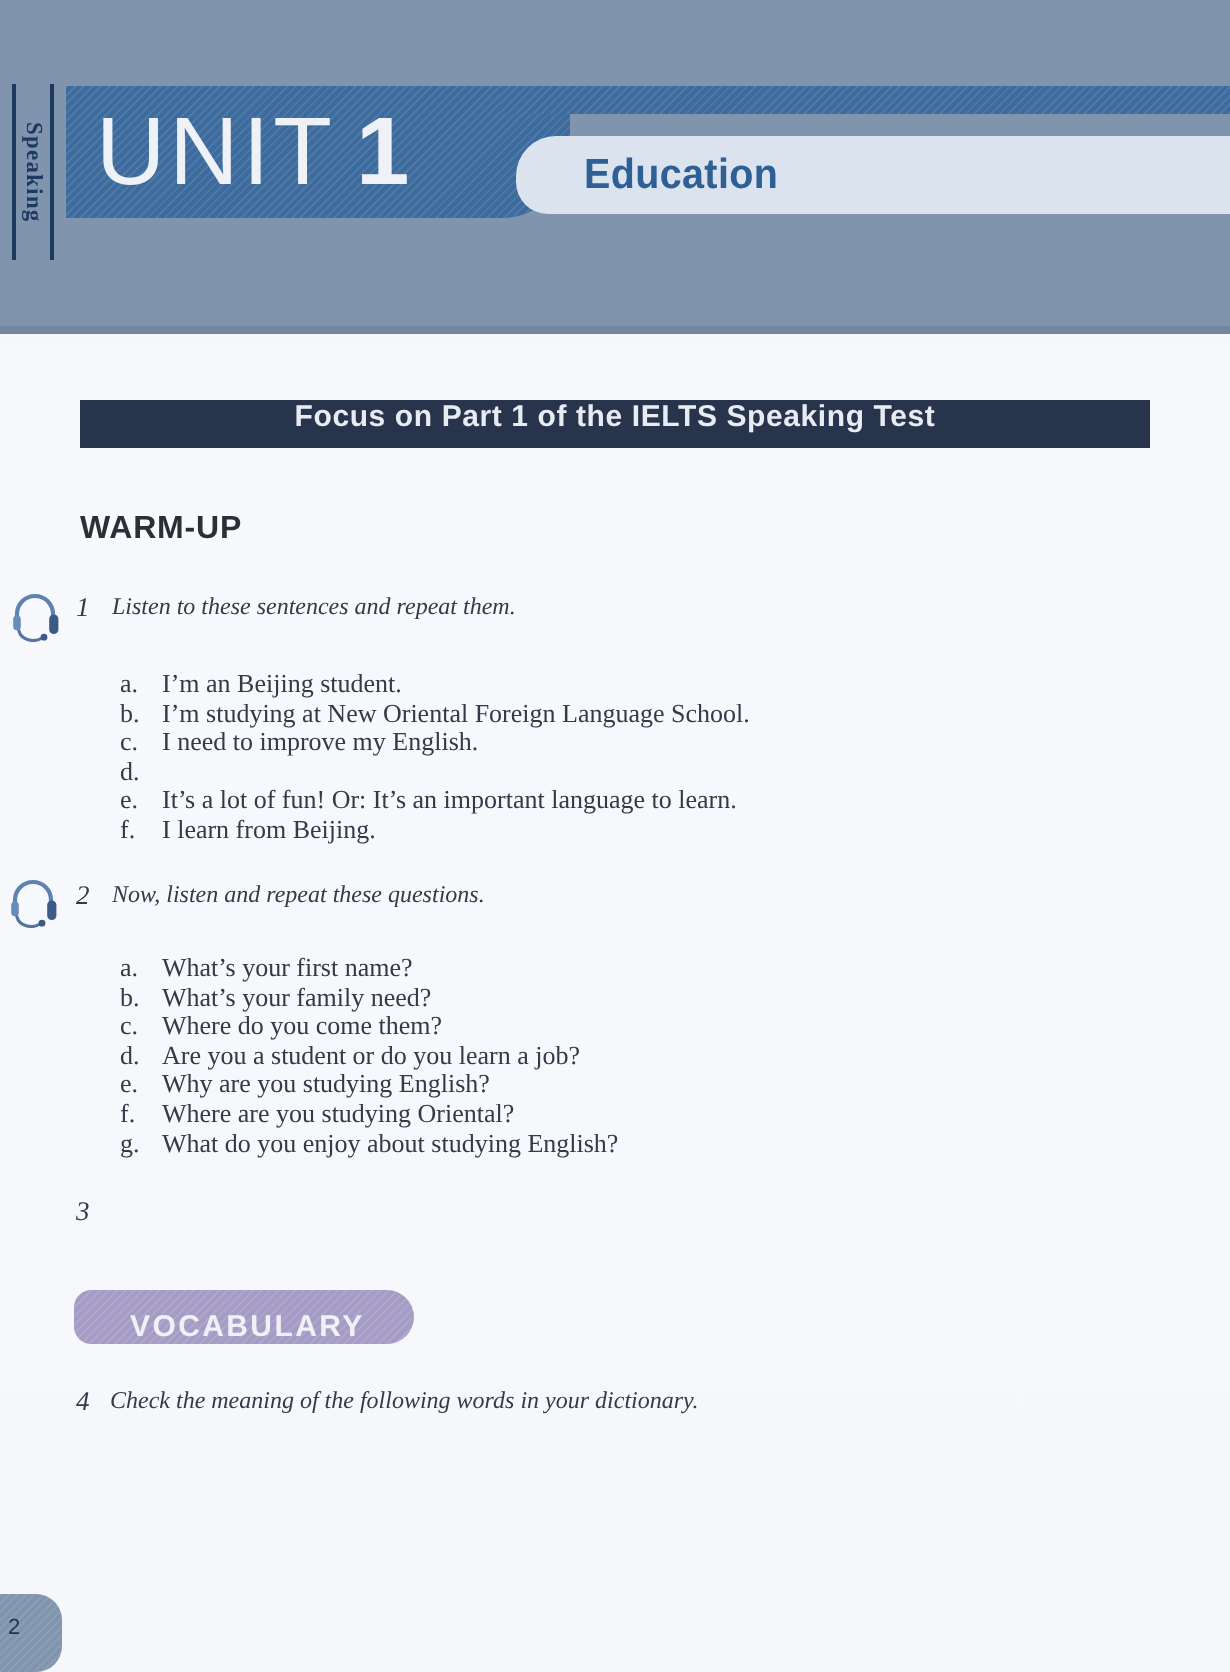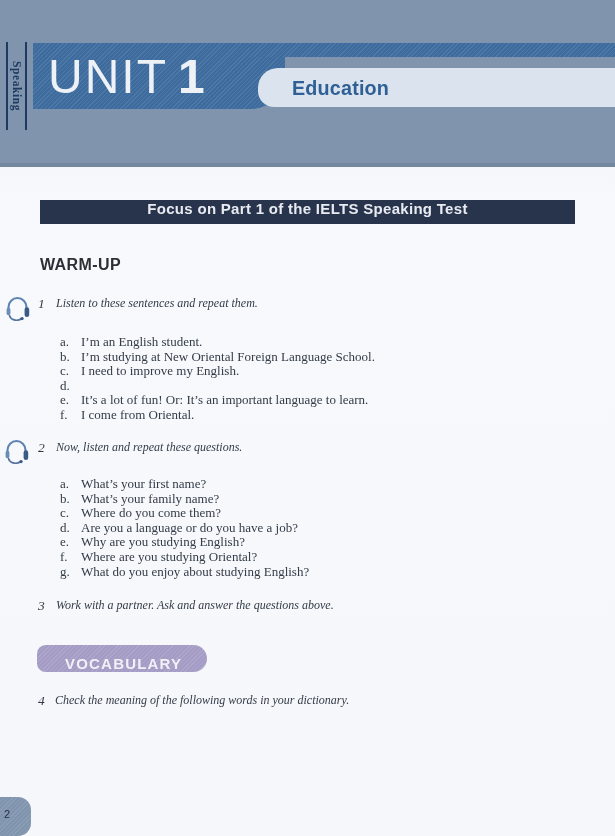--- a/index.html
+++ b/index.html
@@ -110,86 +110,85 @@
     <rect x="20.6" y="13.2" width="4.6" height="9.8" rx="2.3" fill="#3a5b86"></rect>
     <path d="M5.5 21.5 C6.5 26 13 27.5 17 25" fill="none" stroke="#56749f" stroke-width="1.6" stroke-linecap="round"></path>
     <circle cx="18" cy="24.6" r="1.7" fill="#3a5b86"></circle>
   </svg>
   <span class="ex-num" style="left:38px;top:296px;">1</span>
   <span class="ex-text" style="left:56px;top:296px;">Listen to these sentences and repeat them.</span>
 
   <div class="sub-list" style="top:335px;">
     <div class="li-row">
         <span class="li-letter">a.</span>
-        <span class="li-text">I’m an English student.</span>
+        <span class="li-text">I’m an Beijing student.</span>
       </div>
     <div class="li-row">
         <span class="li-letter">b.</span>
         <span class="li-text">I’m studying at New Oriental Foreign Language School.</span>
       </div>
     <div class="li-row">
         <span class="li-letter">c.</span>
         <span class="li-text">I need to improve my English.</span>
       </div>
     <div class="li-row">
         <span class="li-letter">d.</span>
       </div>
     <div class="li-row">
         <span class="li-letter">e.</span>
         <span class="li-text">It’s a lot of fun!  Or: It’s an important language to learn.</span>
       </div>
     <div class="li-row">
         <span class="li-letter">f.</span>
-        <span class="li-text">I come from Oriental.</span>
+        <span class="li-text">I learn from Beijing.</span>
       </div>
   </div>
 
   <svg class="audio-icon" style="left:3px;top:437px;" viewBox="0 0 27 27">
     <path d="M4.5 16 v-3 a9 9 0 0 1 18 0 v3" fill="none" stroke="#5e83b3" stroke-width="2.1" stroke-linecap="round"></path>
     <rect x="2.6" y="13.8" width="3.8" height="7.4" rx="1.9" style="fill:#6a8cb8"></rect>
     <rect x="20.6" y="13.2" width="4.6" height="9.8" rx="2.3" fill="#3a5b86"></rect>
     <path d="M5.5 21.5 C6.5 26 13 27.5 17 25" fill="none" stroke="#56749f" stroke-width="1.6" stroke-linecap="round"></path>
     <circle cx="18" cy="24.6" r="1.7" fill="#3a5b86"></circle>
   </svg>
   <span class="ex-num" style="left:38px;top:440px;">2</span>
   <span class="ex-text" style="left:56px;top:440px;">Now, listen and repeat these questions.</span>
 
   <div class="sub-list" style="top:477px;">
     <div class="li-row">
         <span class="li-letter">a.</span>
         <span class="li-text">What’s your first name?</span>
       </div>
     <div class="li-row">
         <span class="li-letter">b.</span>
-        <span class="li-text">What’s your family name?</span>
+        <span class="li-text">What’s your family need?</span>
       </div>
     <div class="li-row">
         <span class="li-letter">c.</span>
         <span class="li-text">Where do you come them?</span>
       </div>
     <div class="li-row">
         <span class="li-letter">d.</span>
-        <span class="li-text">Are you a language or do you have a job?</span>
+        <span class="li-text">Are you a student or do you learn a job?</span>
       </div>
     <div class="li-row">
         <span class="li-letter">e.</span>
         <span class="li-text">Why are you studying English?</span>
       </div>
     <div class="li-row">
         <span class="li-letter">f.</span>
         <span class="li-text">Where are you studying Oriental?</span>
       </div>
     <div class="li-row">
         <span class="li-letter">g.</span>
         <span class="li-text">What do you enjoy about studying English?</span>
       </div>
   </div>
 
   <span class="ex-num" style="left:38px;top:598px;">3</span>
-  <span class="ex-text" style="left:56px;top:598px;">Work with a partner. Ask and answer the questions above.</span>
 
   <div class="vocab-badge">
     <span class="vocab-text">VOCABULARY</span>
   </div>
 
   <span class="ex-num" style="left:38px;top:693px;">4</span>
   <span class="ex-text" style="left:55px;top:693px;">Check the meaning of the following words in your dictionary.</span>
 
   <div class="page-tab tex">
     <span class="page-num">2</span>

